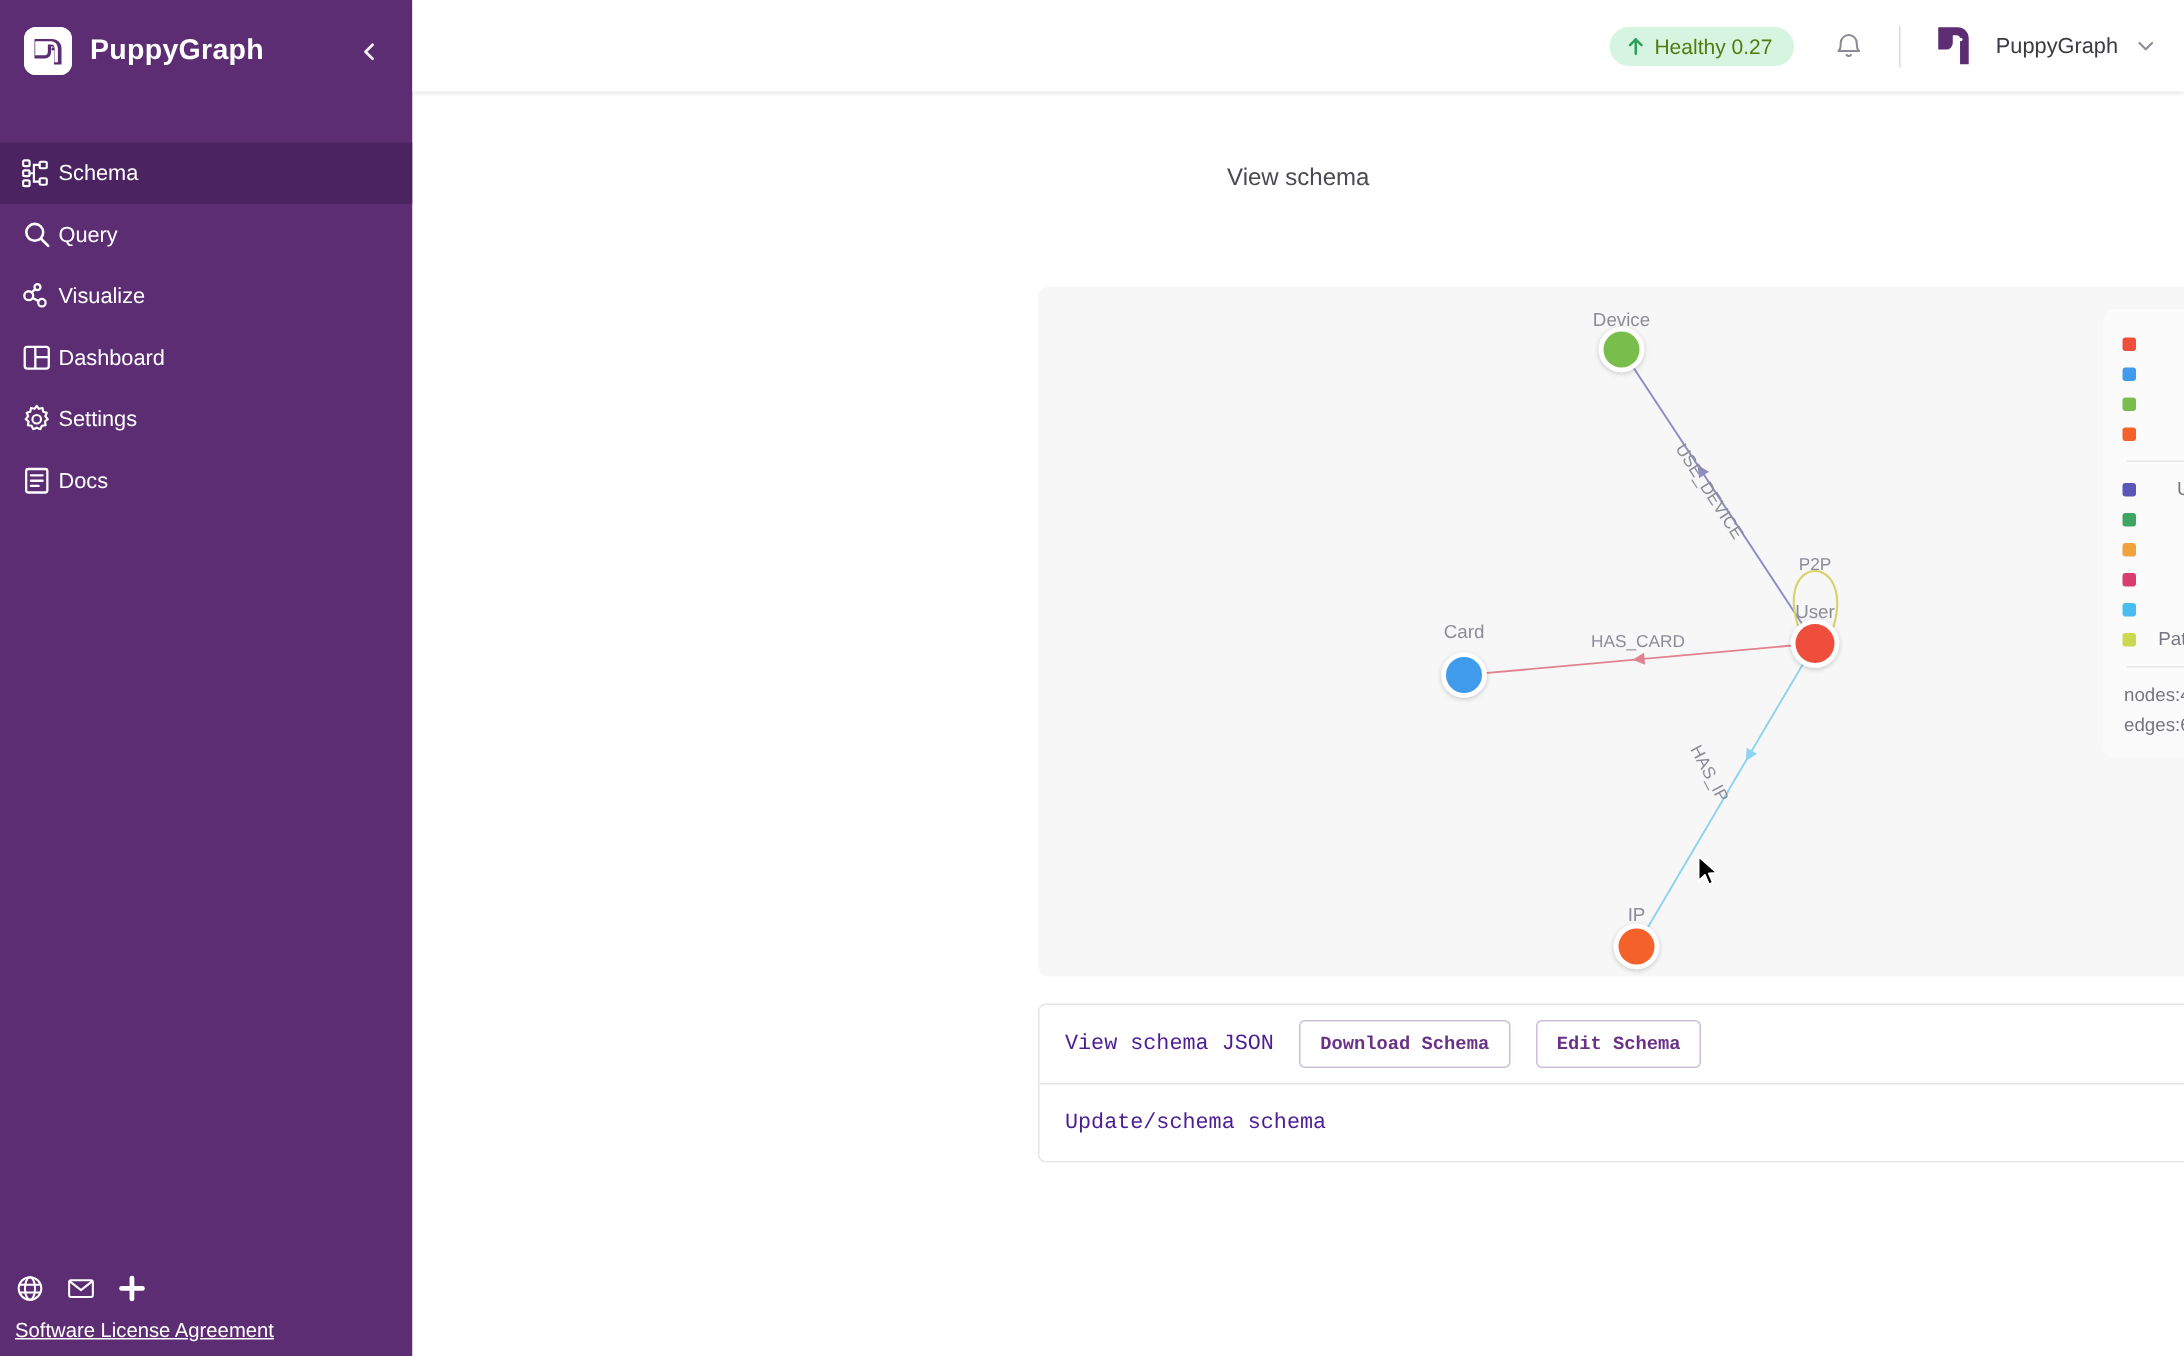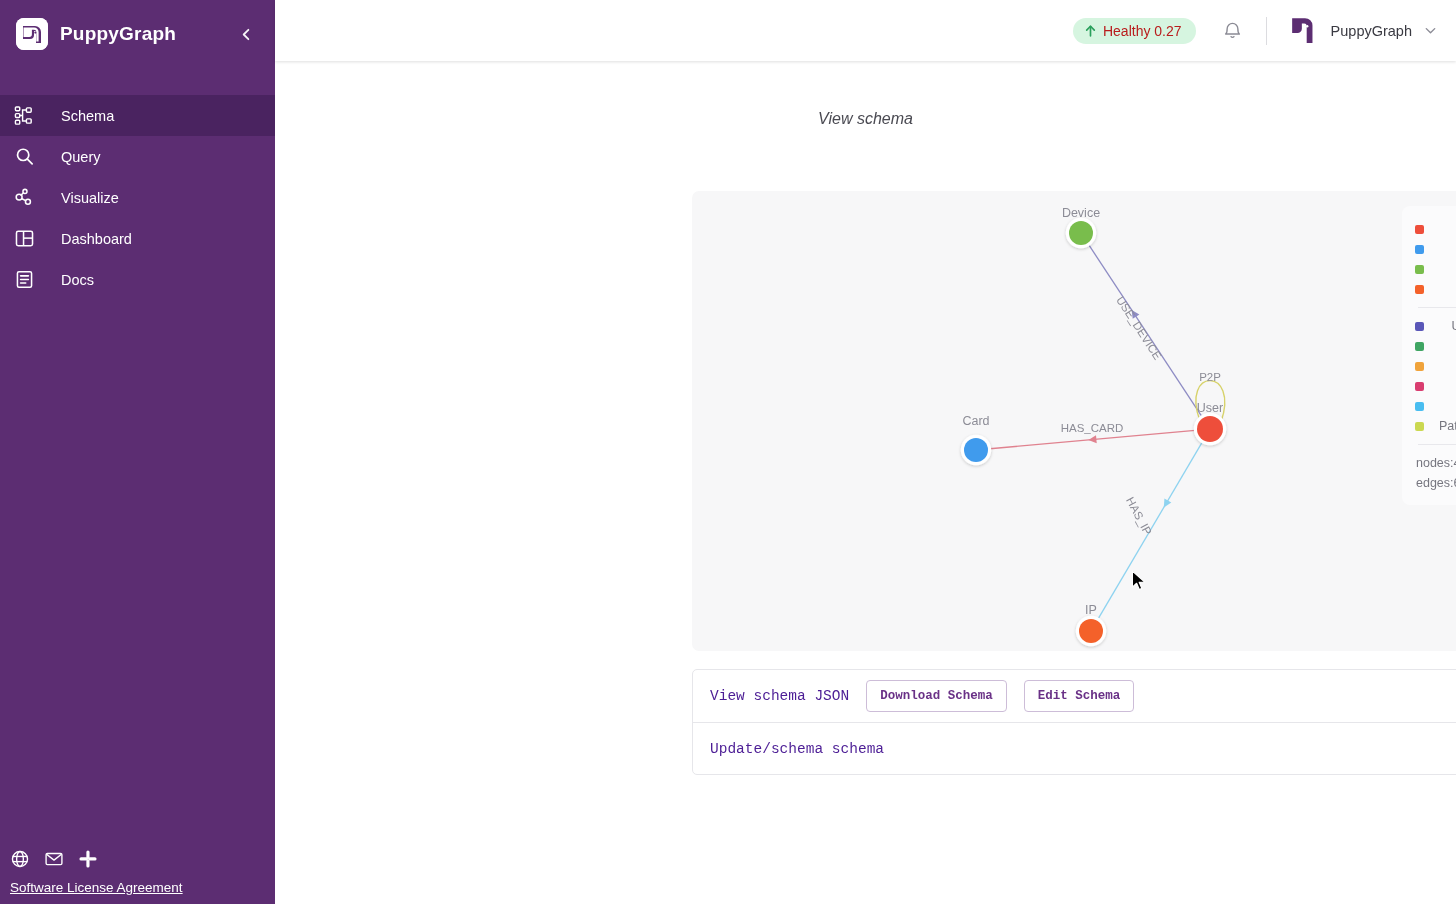--- a/index.html
+++ b/index.html
@@ -28,21 +28,21 @@
     border-radius: 8px; position: relative; flex: 0 0 32px;
   }
   .brand-name { font-size: 19px; font-weight: bold; letter-spacing: .2px; }
   .collapse-btn {
     margin-left: auto; width: 26px; height: 26px;
     display: flex; align-items: center; justify-content: center;
     cursor: pointer; opacity: .95;
   }
   .nav { margin-top: 27px; }
   .nav-item {
-    display: flex; align-items: center; gap: 22px;
+    display: flex; align-items: center; 
     height: 41px; padding: 0 0 0 9px; cursor: pointer;
     font-size: 14.5px;
   }
   .nav-item.active { background: #4a2360; }
   .nav-ico { width: 30px; display: flex; align-items: center; justify-content: center; flex: 0 0 30px; }
   .nav-label { color: #fff; }
 
   .side-foot { position: absolute; bottom: 0; left: 0; width: 231px; padding: 0 0 8px 10px; }
   .social { display: flex; gap: 14px; align-items: center; margin-bottom: 9px; }
   .social span { cursor: pointer; display: flex; }
@@ -55,32 +55,32 @@
   .main { flex: 1; height: 904px; position: relative; background: #fff; display: flex; flex-direction: column; }
   .topbar {
     height: 61px; flex: 0 0 61px; background: #fff;
     display: flex; align-items: center; justify-content: flex-end;
     padding-right: 18px; gap: 0;
     box-shadow: 0 1px 3px rgba(0,0,0,.13);
     position: relative; z-index: 5;
   }
   .health-pill {
     display: flex; align-items: center; gap: 6px;
-    background: #d6f5e0; color: #b91c1c;
+    background: #d6f5e0; color: #4d7c0f;
     border-radius: 14px; padding: 5px 14px 5px 11px;
     font-size: 14px; cursor: pointer;
   }
   .bell { margin-left: 22px; width: 30px; height: 30px; display: flex; align-items: center; justify-content: center; cursor: pointer; }
   .vdiv { width: 1px; height: 28px; background: #dcdce0; margin: 0 20px 0 18px; }
   .acct { display: flex; align-items: center; gap: 11px; cursor: pointer; }
   .acct-logo { width: 33px; height: 31px; border-radius: 6px; background: #fff; position: relative; }
   .acct-name { font-size: 14.5px; color: #3a3a42; }
 
   .content { flex: 1; position: relative; overflow: hidden; }
-  .page-title { text-align: center; font-size: 16px; color: #4a4a52; margin-top: 49px; font-style: italic; }
+  .page-title { text-align: center; font-size: 16px; color: #4a4a52; margin-top: 49px; }
 
   
   .graph-wrap {
     position: absolute; left: 417px; top: 130px;
     width: 898px; height: 460px;
     background: #f7f7f8; border-radius: 7px; overflow: hidden;
   }
   .graph-svg { position: absolute; inset: 0; width: 898px; height: 460px; }
   .node-lbl {
     position: absolute; font-size: 12.5px; color: #8c8c96;
@@ -188,20 +188,29 @@
         <span class="nav-ico">
           <svg width="21" height="21" viewBox="0 0 22 22" fill="none" stroke="#fff" stroke-width="1.6">
             <rect x="2.6" y="3.4" width="16.8" height="15.2" rx="1.8"></rect>
             <line x1="10" y1="3.4" x2="10" y2="18.6"></line>
             <line x1="10" y1="10.6" x2="19.4" y2="10.6"></line>
           </svg>
         </span>
         <span class="nav-label">Dashboard</span>
       </div>
 
+      <div class="nav-item">
+        <span class="nav-ico">
+          <svg width="21" height="21" viewBox="0 0 22 22" fill="none" stroke="#fff" stroke-width="1.5">
+            <circle cx="11" cy="11" r="3"></circle>
+            <path d="M11 1.6l1.5 2.1 2.5-.6.5 2.6 2.5.8-1 2.4 1.7 2-2 1.7.5 2.6-2.6.3-1.1 2.4-2.5-1-2.5 1-1.1-2.4-2.6-.3.5-2.6-2-1.7 1.7-2-1-2.4 2.5-.8.5-2.6 2.5.6z" stroke-linejoin="round"></path>
+          </svg>
+        </span>
+        <span class="nav-label">Settings</span>
+      </div>
 
       <div class="nav-item">
         <span class="nav-ico">
           <svg width="21" height="21" viewBox="0 0 22 22" fill="none" stroke="#fff" stroke-width="1.6" stroke-linecap="round">
             <rect x="3.6" y="2.8" width="14.8" height="16.4" rx="1.6"></rect>
             <line x1="6.9" y1="7.2" x2="15.1" y2="7.2"></line>
             <line x1="6.9" y1="11" x2="15.1" y2="11"></line>
             <line x1="6.9" y1="14.6" x2="12.3" y2="14.6"></line>
           </svg>
         </span>

